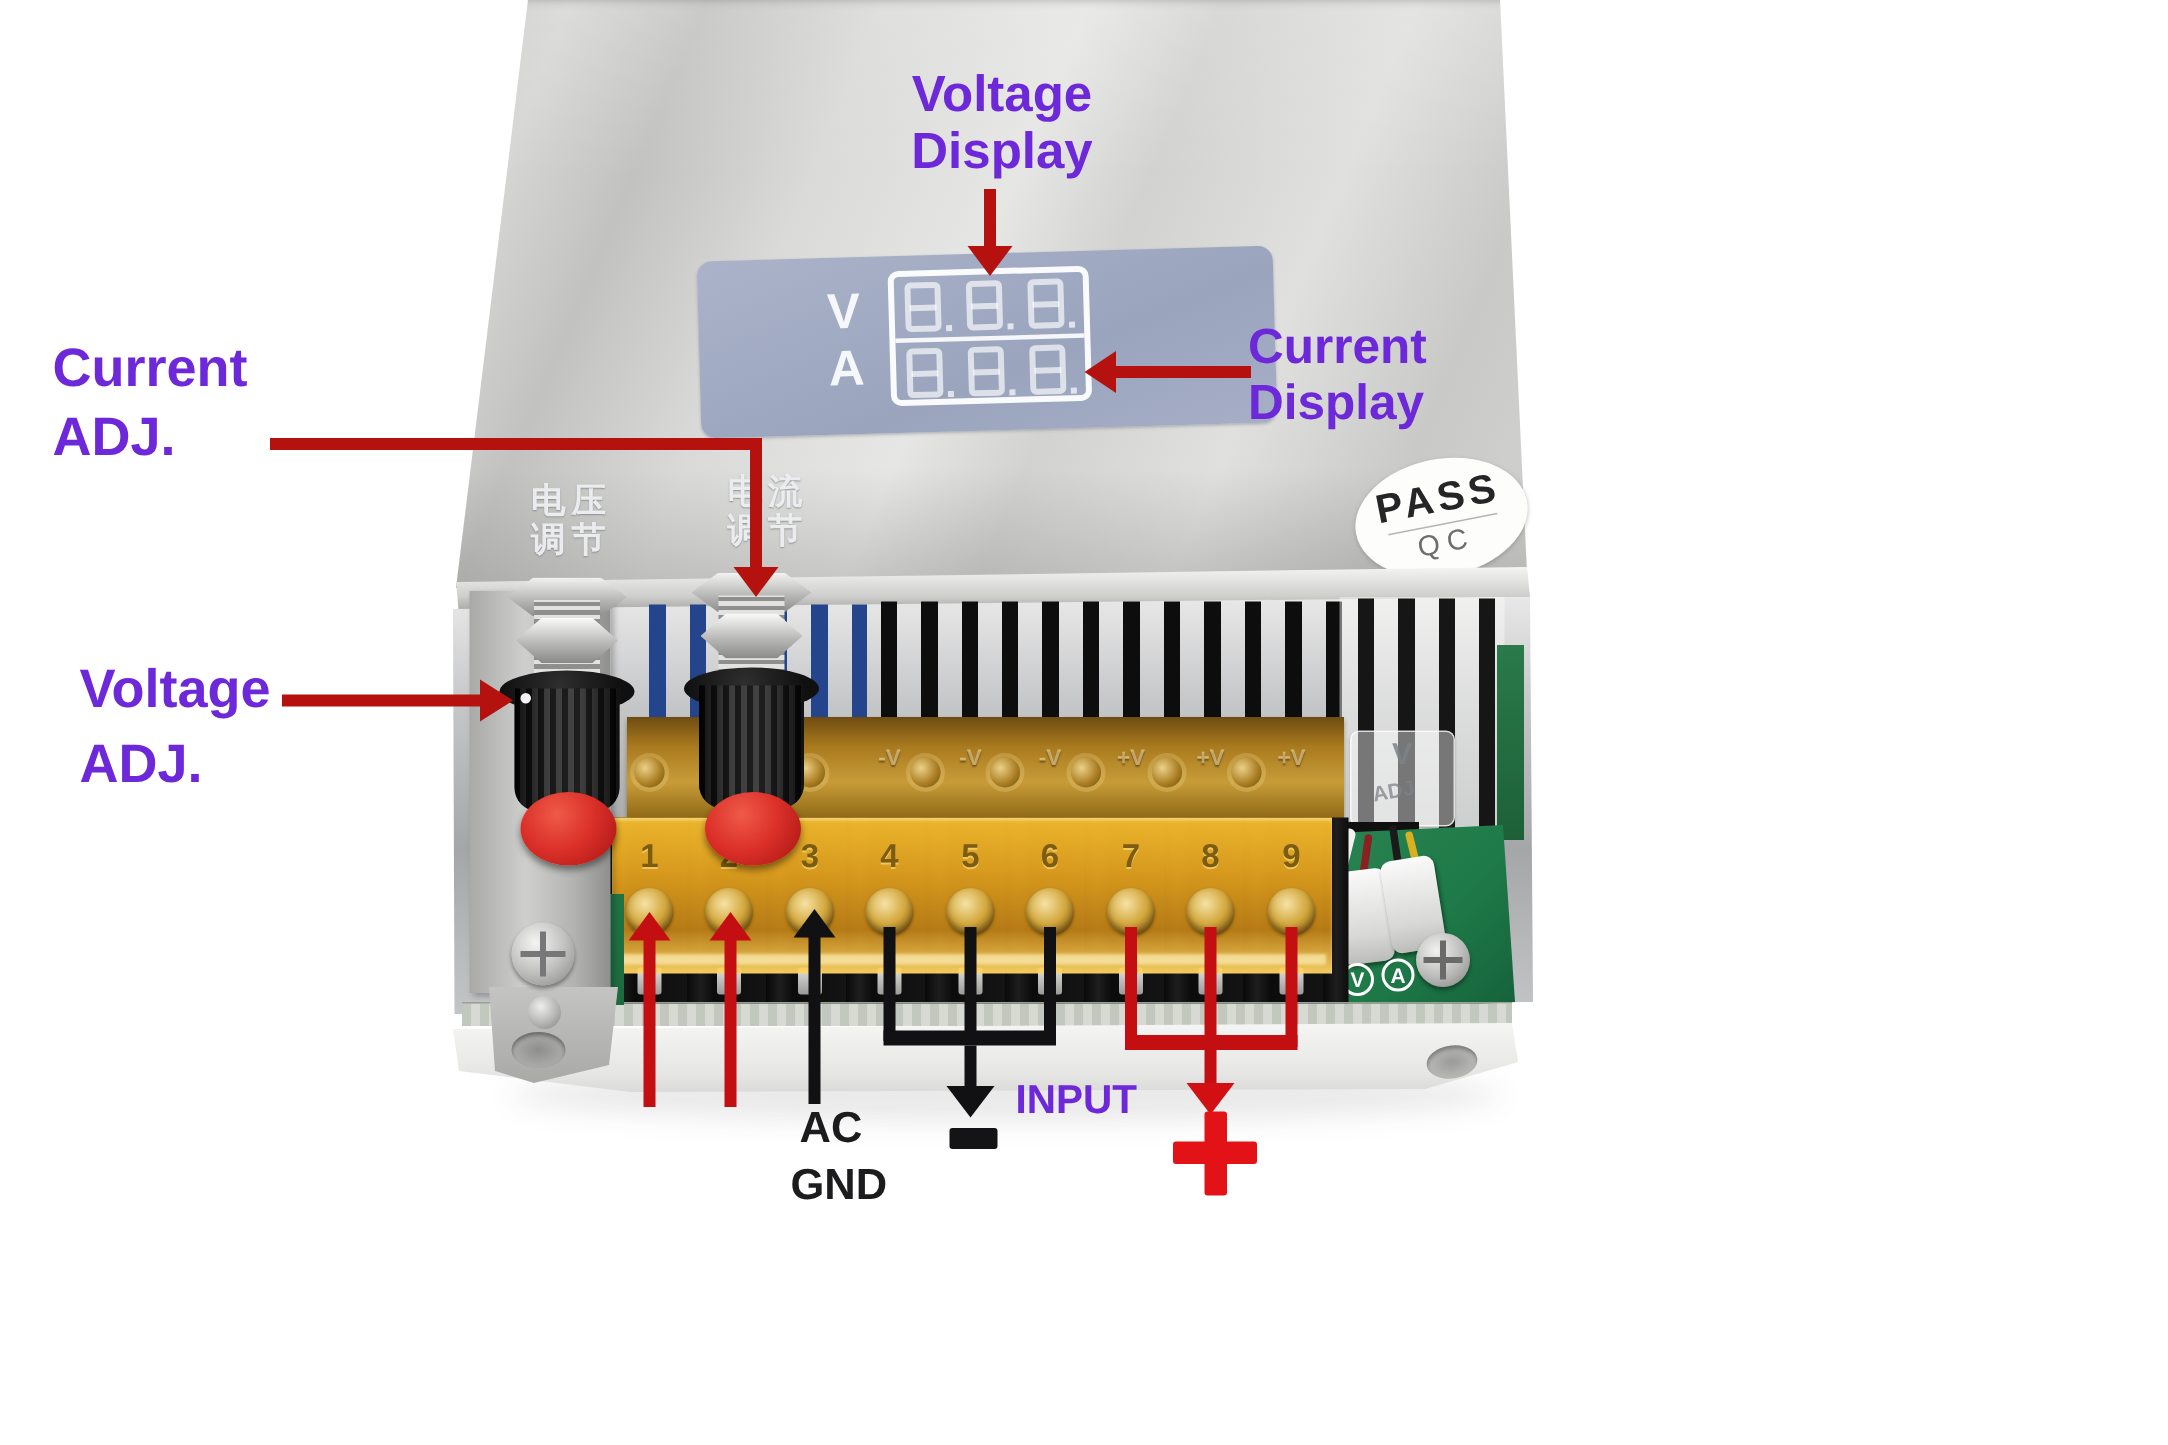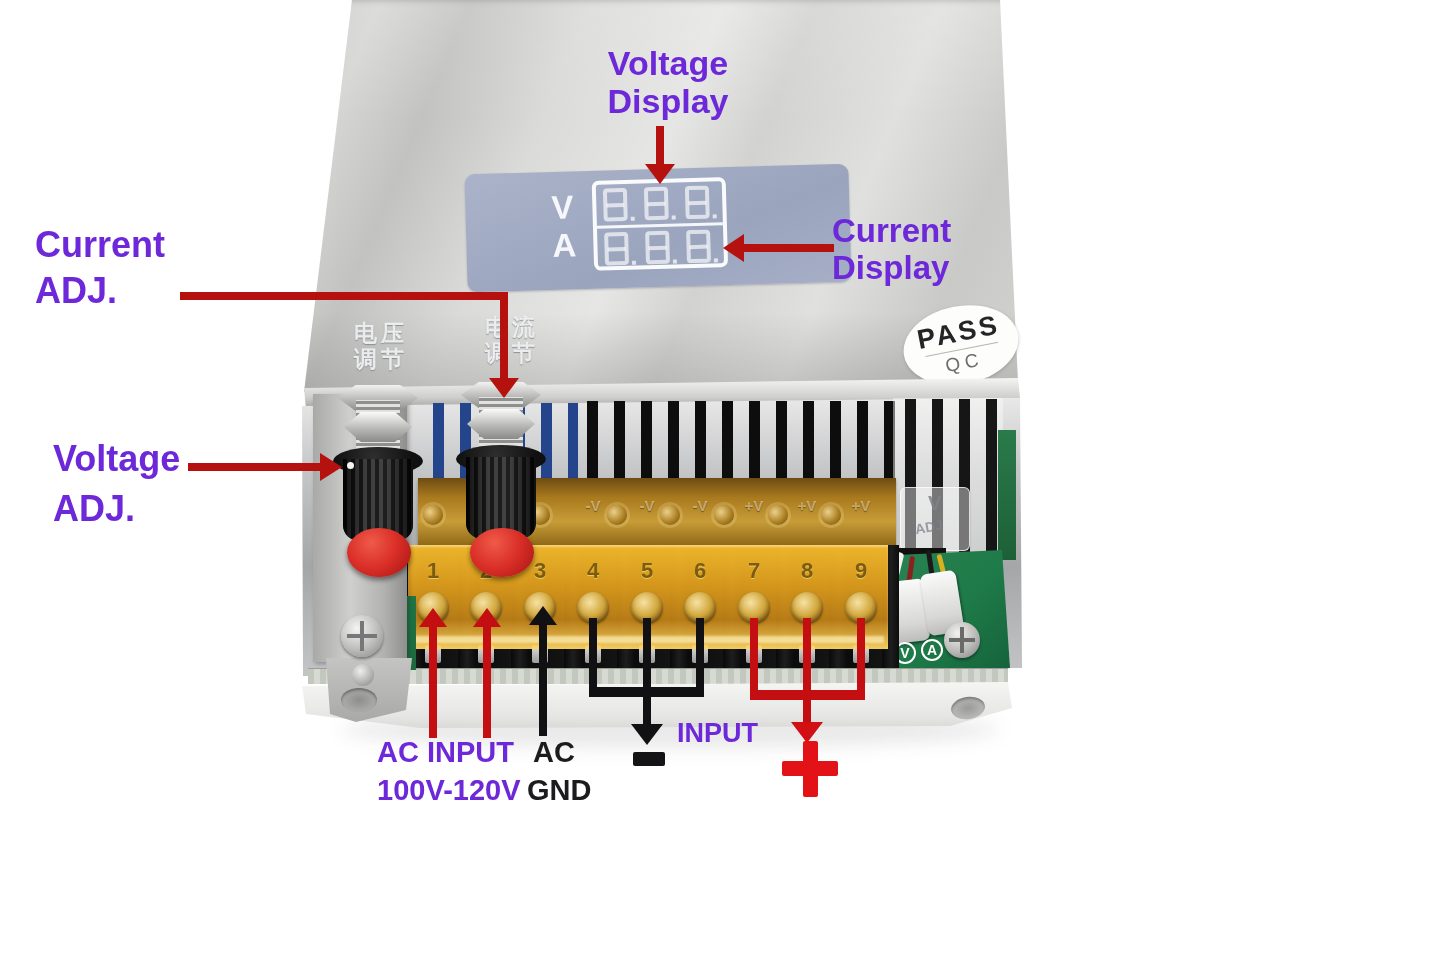--- a/index.html
+++ b/index.html
@@ -372,23 +372,19 @@
 
   <div class="ann-line-bright" style="left:750px; top:618px; width:8px; height:80px; background:#c40f12;"></div>
   <div class="ann-line-bright" style="left:803px; top:618px; width:8px; height:80px; background:#c40f12;"></div>
   <div class="ann-line-bright" style="left:857px; top:618px; width:8px; height:80px; background:#c40f12;"></div>
   <div class="ann-line-bright" style="left:750px; top:690px; width:115px; height:10px; background:#c40f12;"></div>
   <div class="ann-line-bright" style="left:803px; top:700px; width:8px; height:26px; background:#c40f12;"></div>
   <div class="head-down-red" style="left:791px; top:722px;"></div>
   <div class="abs plus-h"></div>
   <div class="abs plus-v"></div>
 
-  <div class="abs red-text" style="left:377px; top:733px; font-size:29px; line-height:38px;">
-    <span>AC INPUT</span><br>
-    <span>100V-120V</span>
-  </div>
   <div class="abs black-text" style="left:527px; top:733px; font-size:29px; line-height:38px;">
     <span style="margin-left:6px;">AC</span><br>
     <span>GND</span>
   </div>
   <div class="abs red-text" style="left:677px; top:718px; font-size:27px;">INPUT</div>
 
 </div>
 
 </body></html>

